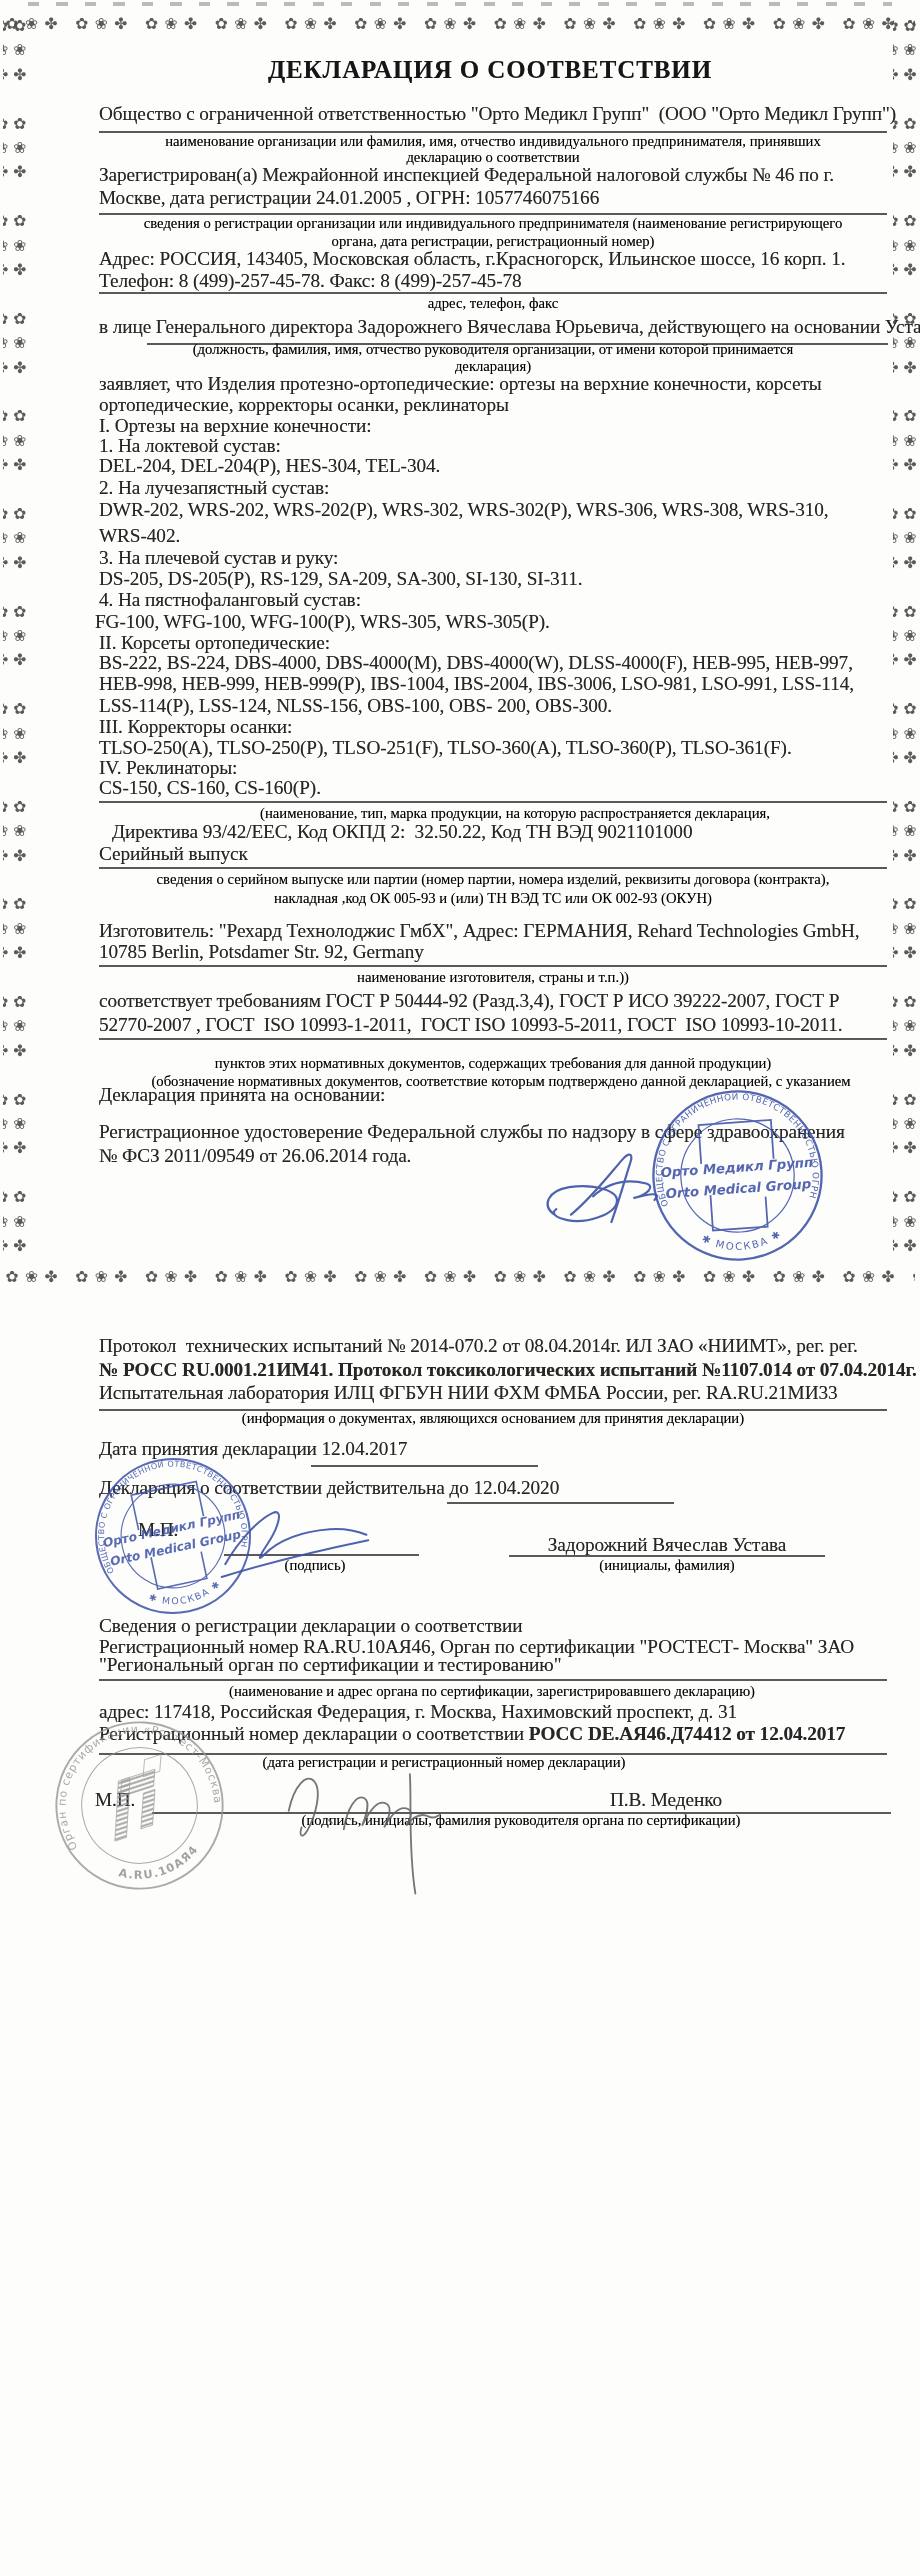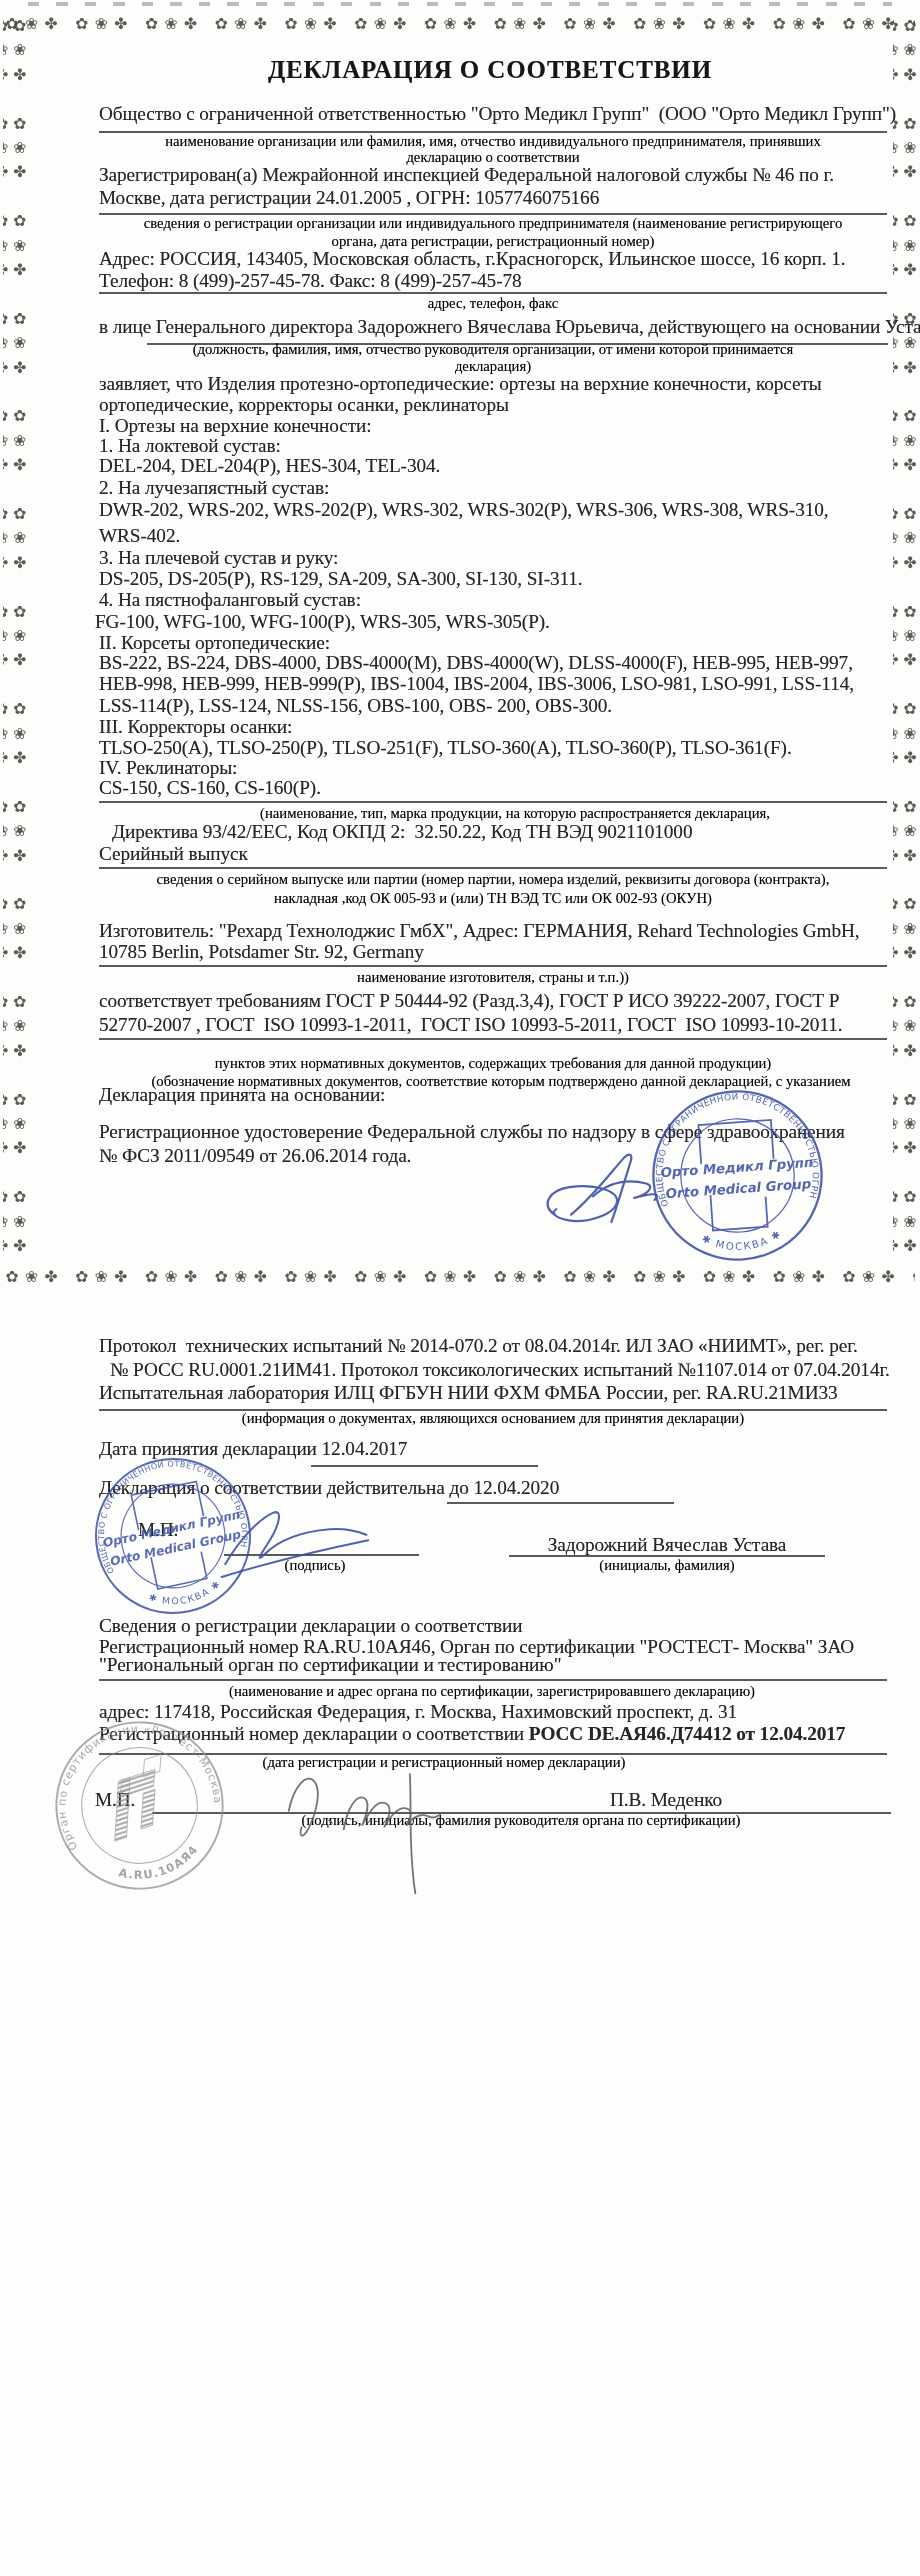--- a/index.html
+++ b/index.html
@@ -104,21 +104,21 @@
       <div class="txt main" style="top: 942px; left: 99px;">10785 Berlin, Potsdamer Str. 92, Germany</div>
       <div class="txt cap ctr" style="top: 970px; left: 493px;">наименование изготовителя, страны и т.п.))</div>
       <div class="txt main" style="top: 991px; left: 99px;">соответствует требованиям ГОСТ Р 50444-92 (Разд.3,4), ГОСТ Р ИСО 39222-2007, ГОСТ Р</div>
       <div class="txt main" style="top: 1015px; left: 99px;">52770-2007 , ГОСТ  ISO 10993-1-2011,  ГОСТ ISO 10993-5-2011, ГОСТ  ISO 10993-10-2011.</div>
       <div class="txt cap ctr" style="top: 1040px; left: 501px; margin-top: 34px;">(обозначение нормативных документов, соответствие которым подтверждено данной декларацией, с указанием</div>
       <div class="txt cap ctr" style="top: 1056px; left: 493px;">пунктов этих нормативных документов, содержащих требования для данной продукции)</div>
       <div class="txt main" style="top: 1085px; left: 99px;">Декларация принята на основании:</div>
       <div class="txt main" style="top: 1122px; left: 99px;">Регистрационное удостоверение Федеральной службы по надзору в сфере здравоохранения</div>
       <div class="txt main" style="top: 1146px; left: 99px;">№ ФСЗ 2011/09549 от 26.06.2014 года.</div>
       <div class="txt main" style="top: 1336px; left: 99px;">Протокол  технических испытаний № 2014-070.2 от 08.04.2014г. ИЛ ЗАО «НИИМТ», рег. рег.</div>
-      <div class="txt main" style="top: 1360px; left: 110px;">№ РОСС RU.0001.21ИМ41. Протокол токсикологических испытаний №1107.014 от 07.04.2014г.</div>
+      <div class="txt main" style="top: 1360px; left: 99px; font-weight: bold;">№ РОСС RU.0001.21ИМ41. Протокол токсикологических испытаний №1107.014 от 07.04.2014г.</div>
       <div class="txt main" style="top: 1383px; left: 99px;">Испытательная лаборатория ИЛЦ ФГБУН НИИ ФХМ ФМБА России, рег. RA.RU.21МИ33</div>
       <div class="txt cap ctr" style="top: 1411px; left: 493px;">(информация о документах, являющихся основанием для принятия декларации)</div>
       <div class="txt main" style="top: 1439px; left: 99px;"><span>Дата принятия декларации </span><span>12.04.2017</span></div>
       <div class="txt main" style="top: 1478px; left: 99px;"><span>Декларация о соответствии действительна до </span><span>12.04.2020</span></div>
       <div class="txt main" style="top: 1520px; left: 138px;">М.П.</div>
       <div class="txt main ctr" style="top: 1535px; left: 667px;">Задорожний Вячеслав Устава</div>
       <div class="txt cap ctr" style="top: 1558px; left: 315px;">(подпись)</div>
       <div class="txt cap ctr" style="top: 1558px; left: 667px;">(инициалы, фамилия)</div>
       <div class="txt main" style="top: 1616px; left: 99px;">Сведения о регистрации декларации о соответствии</div>
       <div class="txt main" style="top: 1637px; left: 99px;">Регистрационный номер RA.RU.10АЯ46, Орган по сертификации "РОСТЕСТ- Москва" ЗАО</div>

